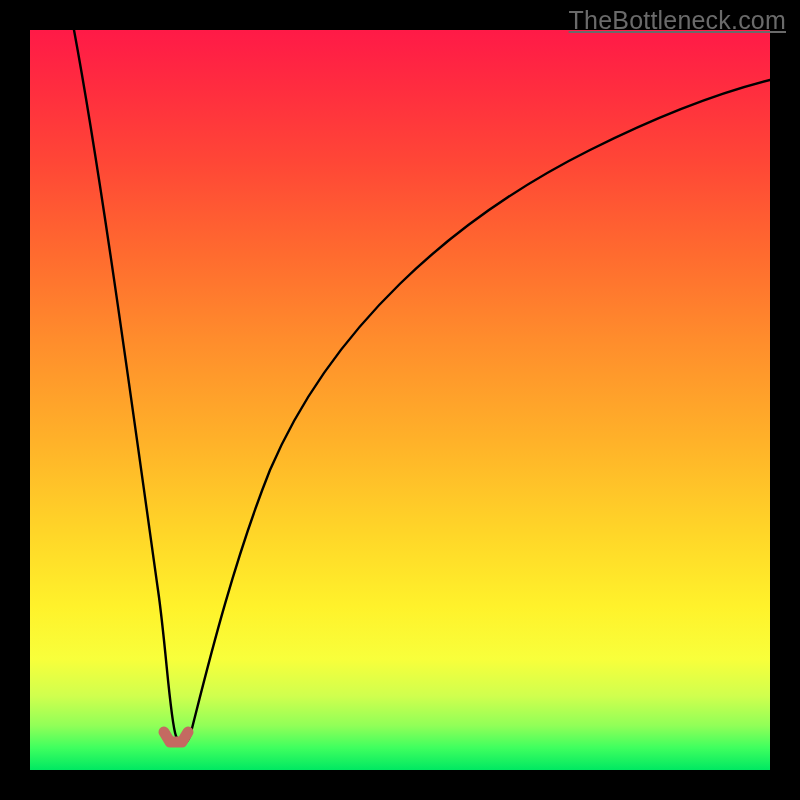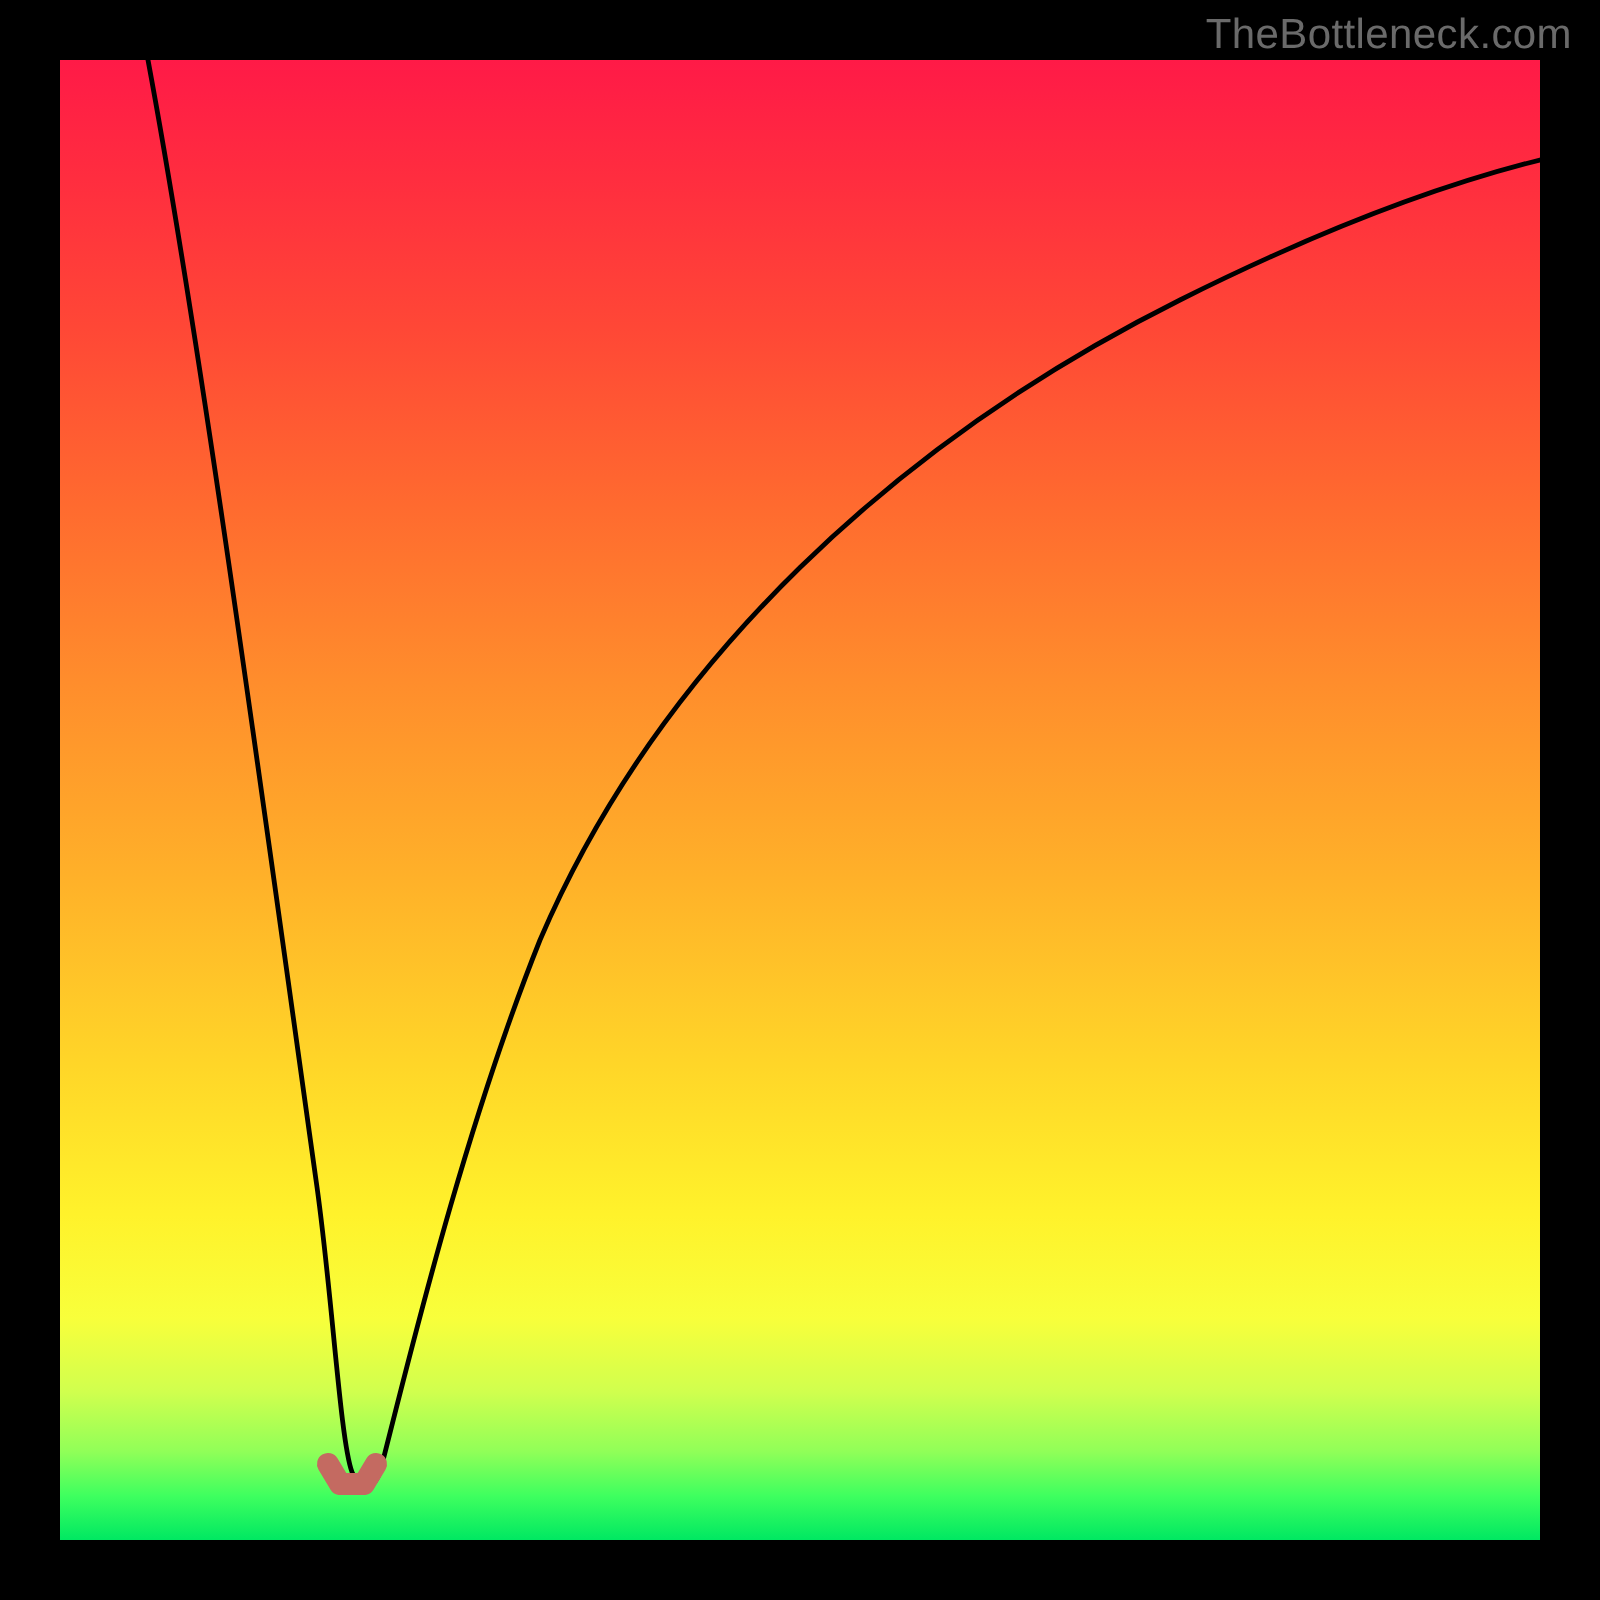--- a/index.html
+++ b/index.html
@@ -37,23 +37,24 @@
       #91ff58 94%,
       #3fff5f 97%,
       #00e862 100%
     );
   }
   .watermark {
     position: absolute;
     top: 6px;
     right: 14px;
     color: #6a6a6a;
-    font-size: 21px;
+    font-size: 25px;
     letter-spacing: 0.2px;
     user-select: none;
+    text-decoration: underline;
   }
   svg.curve {
     position: absolute;
     inset: 0;
   }
   .curve path.main {
     fill: none;
     stroke: #000;
     stroke-width: 2.4;
     stroke-linecap: round;

